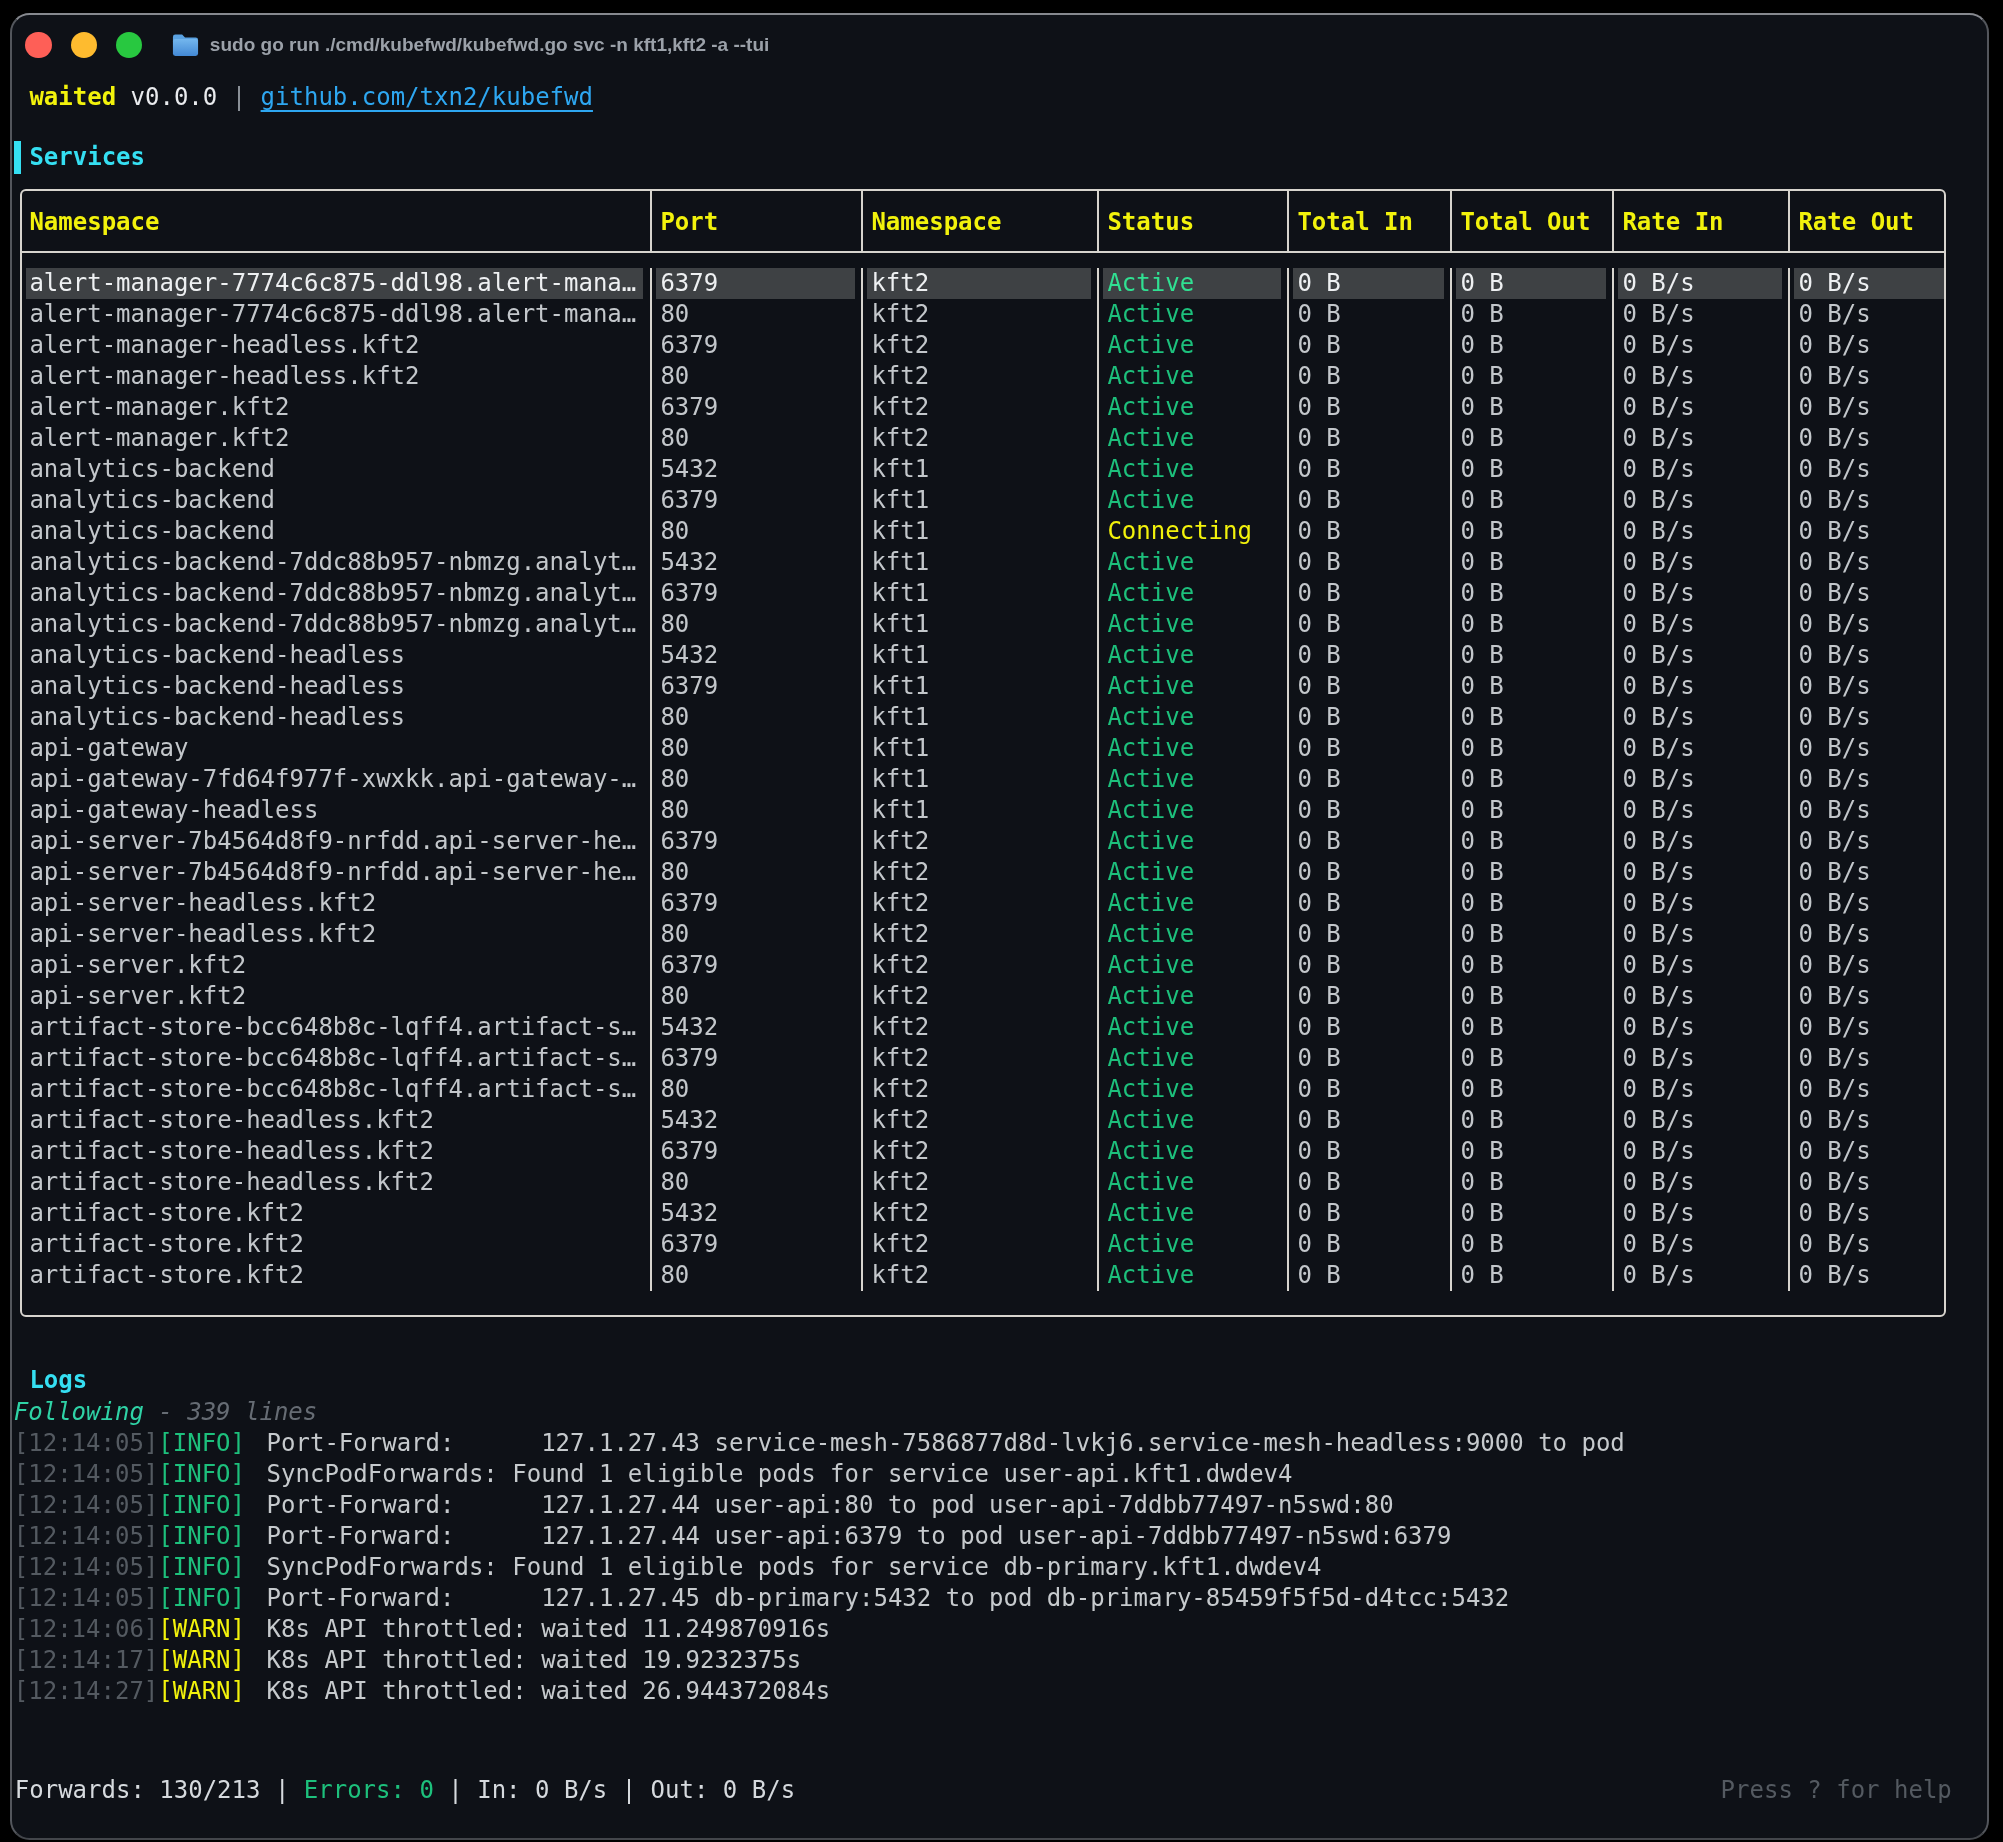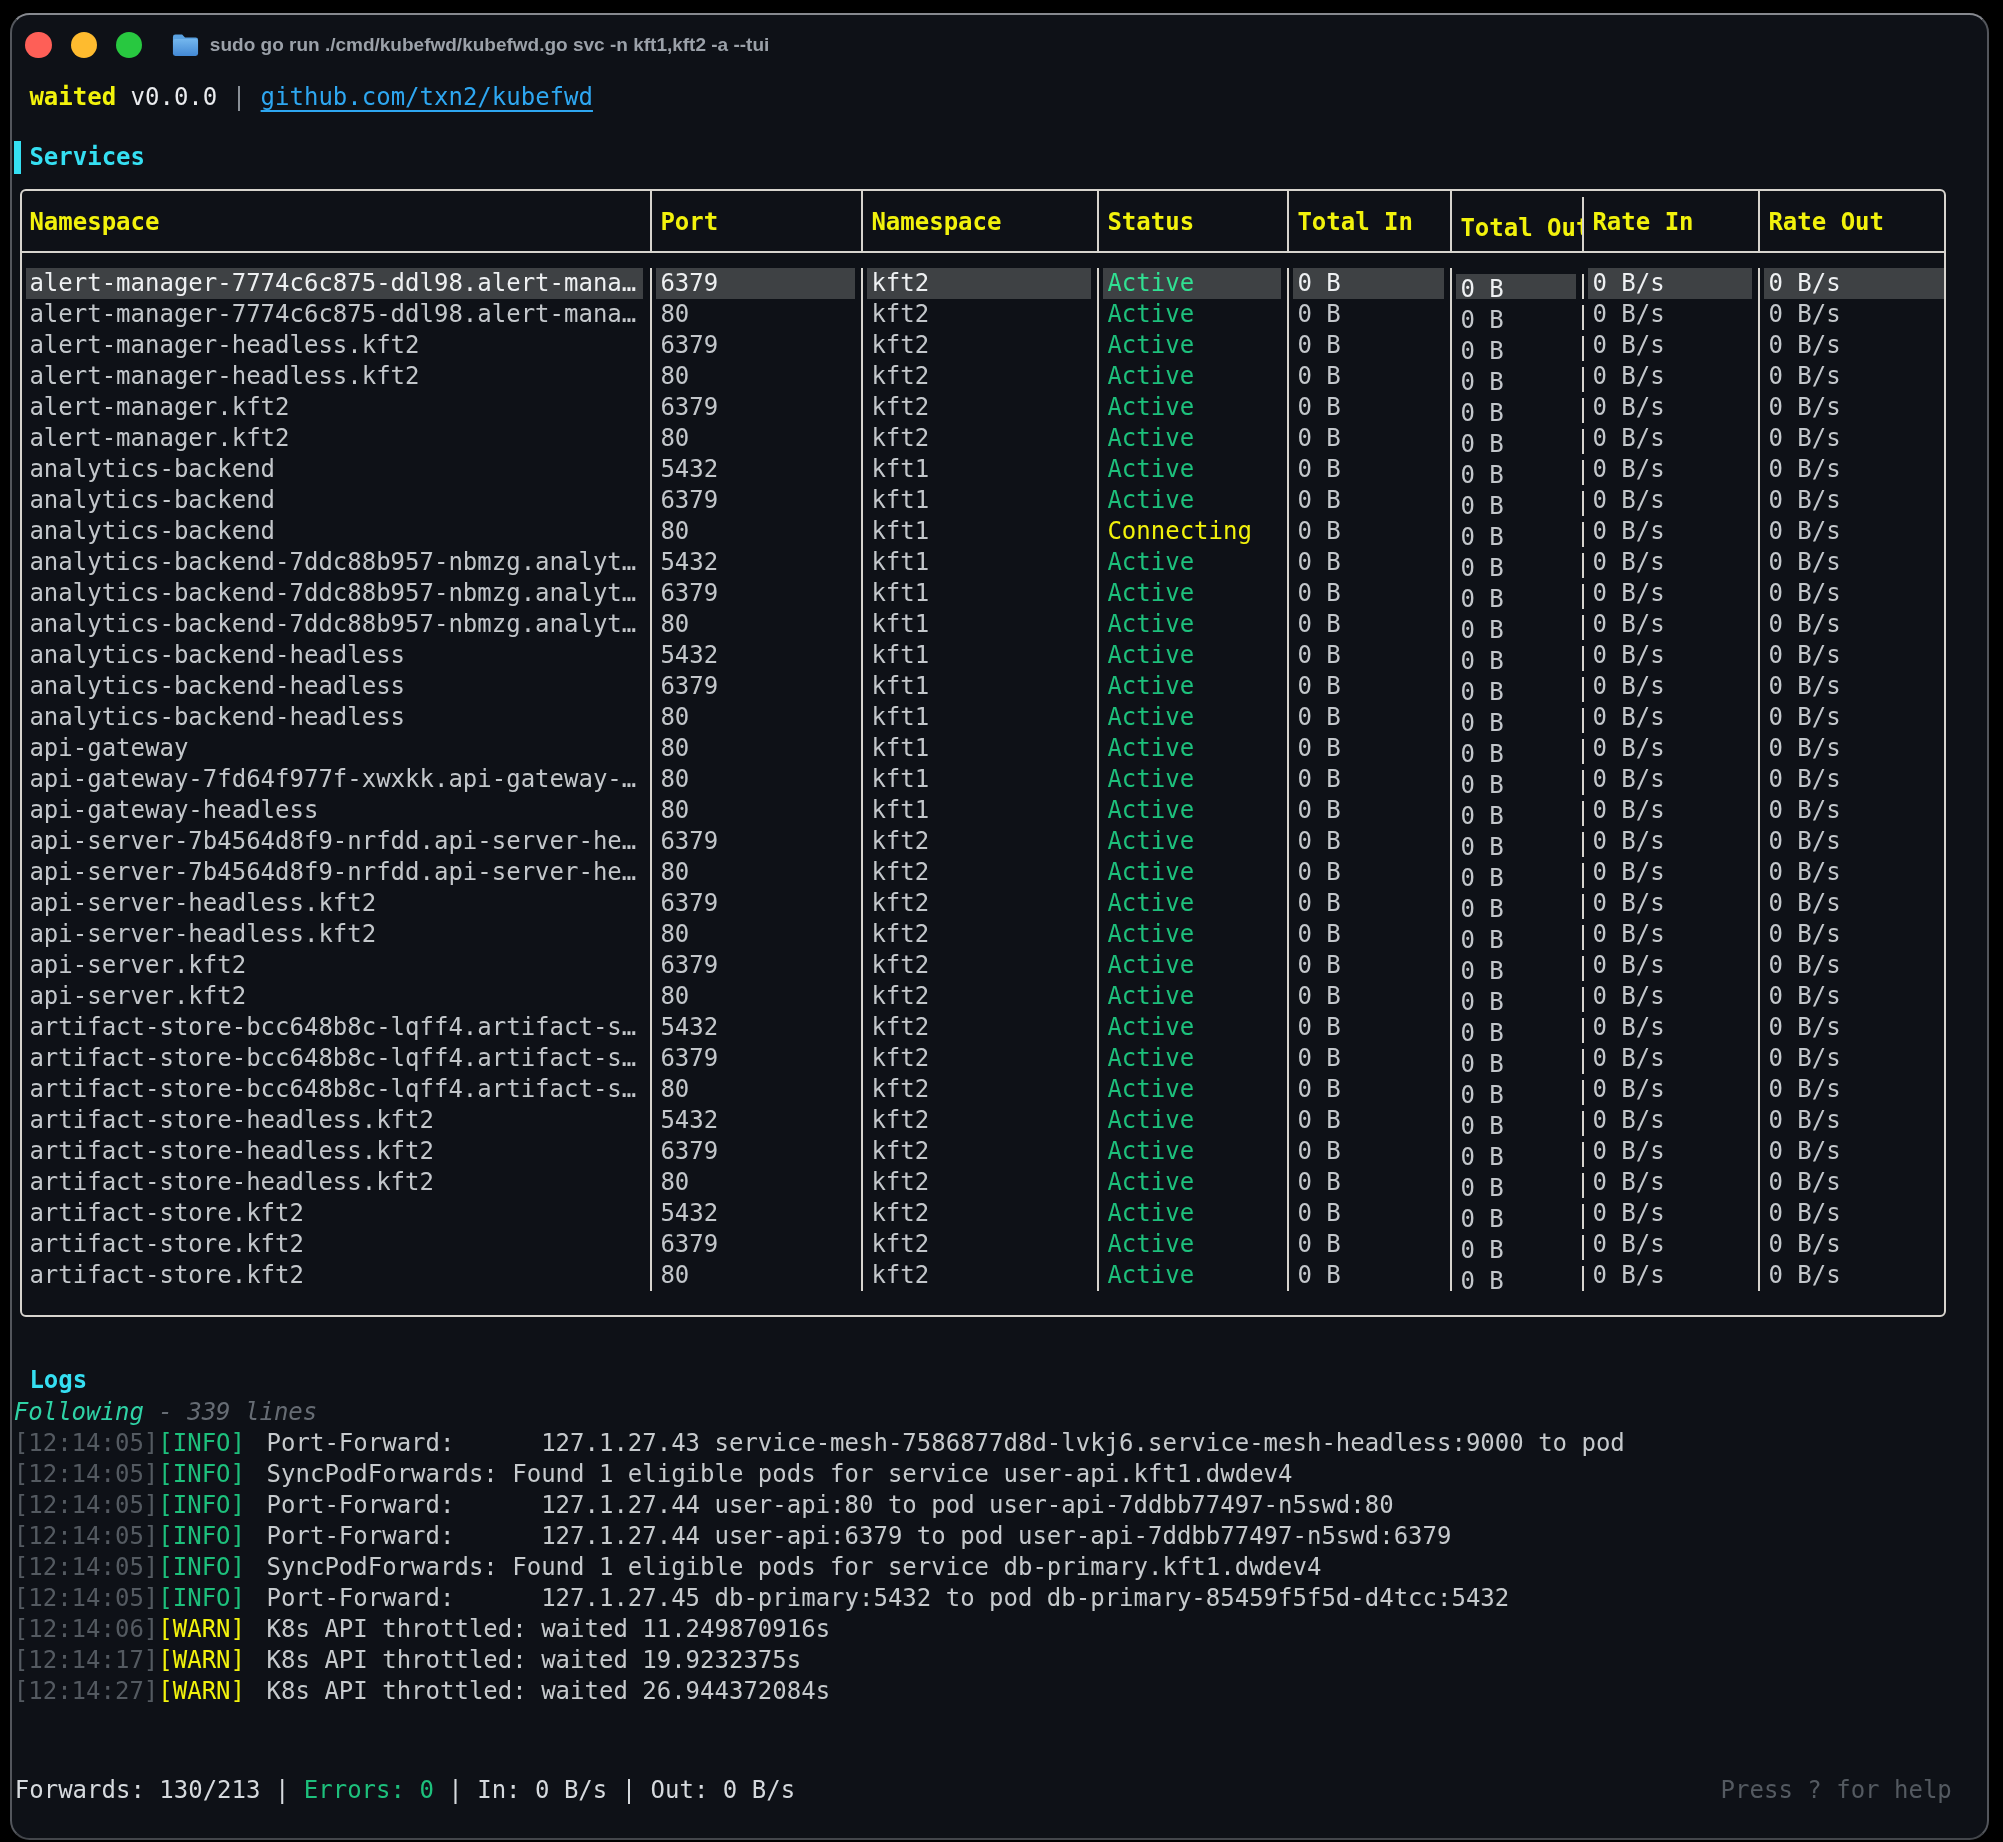--- a/index.html
+++ b/index.html
@@ -42,21 +42,21 @@
     border:2px solid var(--table-border); border-radius:5.9px; overflow:hidden;
   }
   .thead { display:flex; height:62px; line-height:62px; border-bottom:2px solid var(--table-border); }
   .thead .td { color:var(--accent-yellow); font-weight:bold; }
   .td { flex:0 0 auto; overflow:hidden; white-space:pre; padding-left:8.8px; position:relative; z-index:0; }
   .td.c0 { width:630px; padding-left:7.8px; }
   .td.c1 { width:211px; }
   .td.c2 { width:236px; }
   .td.c3 { width:190px; }
   .td.c4 { width:163px; }
-  .td.c5 { width:132px;margin-top:6px; }
+  .td.c5 { width:162px; }
   .td.c6 { width:176px; }
   .td.c7 { width:206px; border-right:none; }
   .td:not(.c7) { border-right:2px solid var(--table-border); }
   .tbody { padding-top:15px; }
   .tr { display:flex; height:31px; line-height:31px; color:var(--text-normal); }
   .tr .st-active { color:var(--status-green); }
   .tr .st-connecting { color:var(--accent-yellow); }
   .tr.sel { color:var(--text-selected); }
   .tr.sel .st-active { color:var(--status-green-bright); }
   .tr.sel .td::before { content:""; position:absolute; left:4.9px; right:5.9px; top:0; bottom:0; background:var(--highlight-bg); z-index:-1; }

